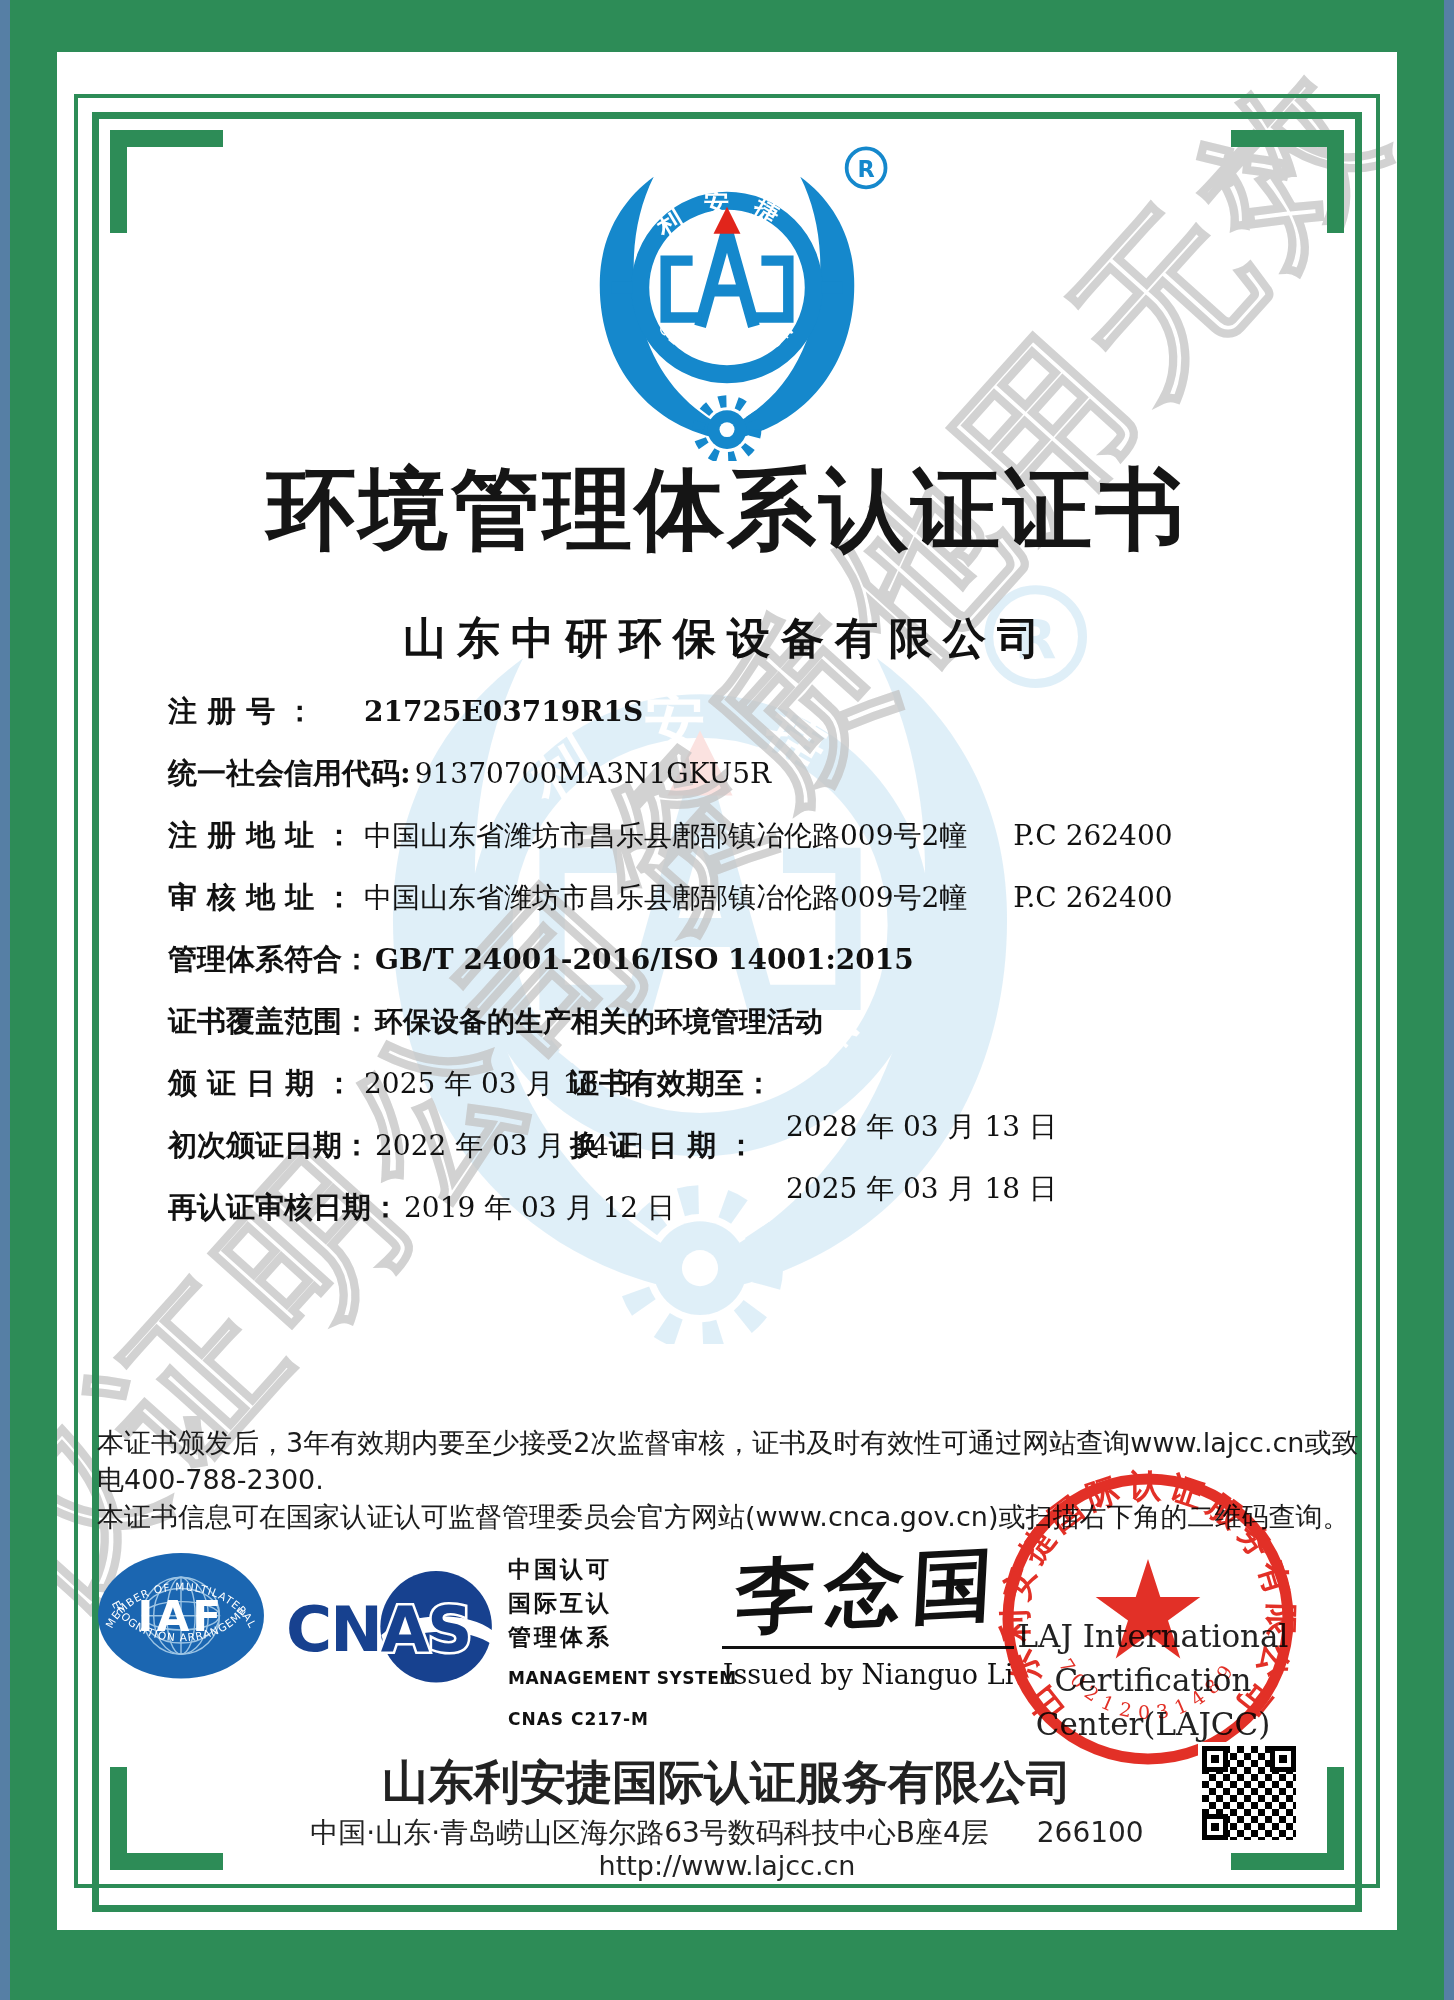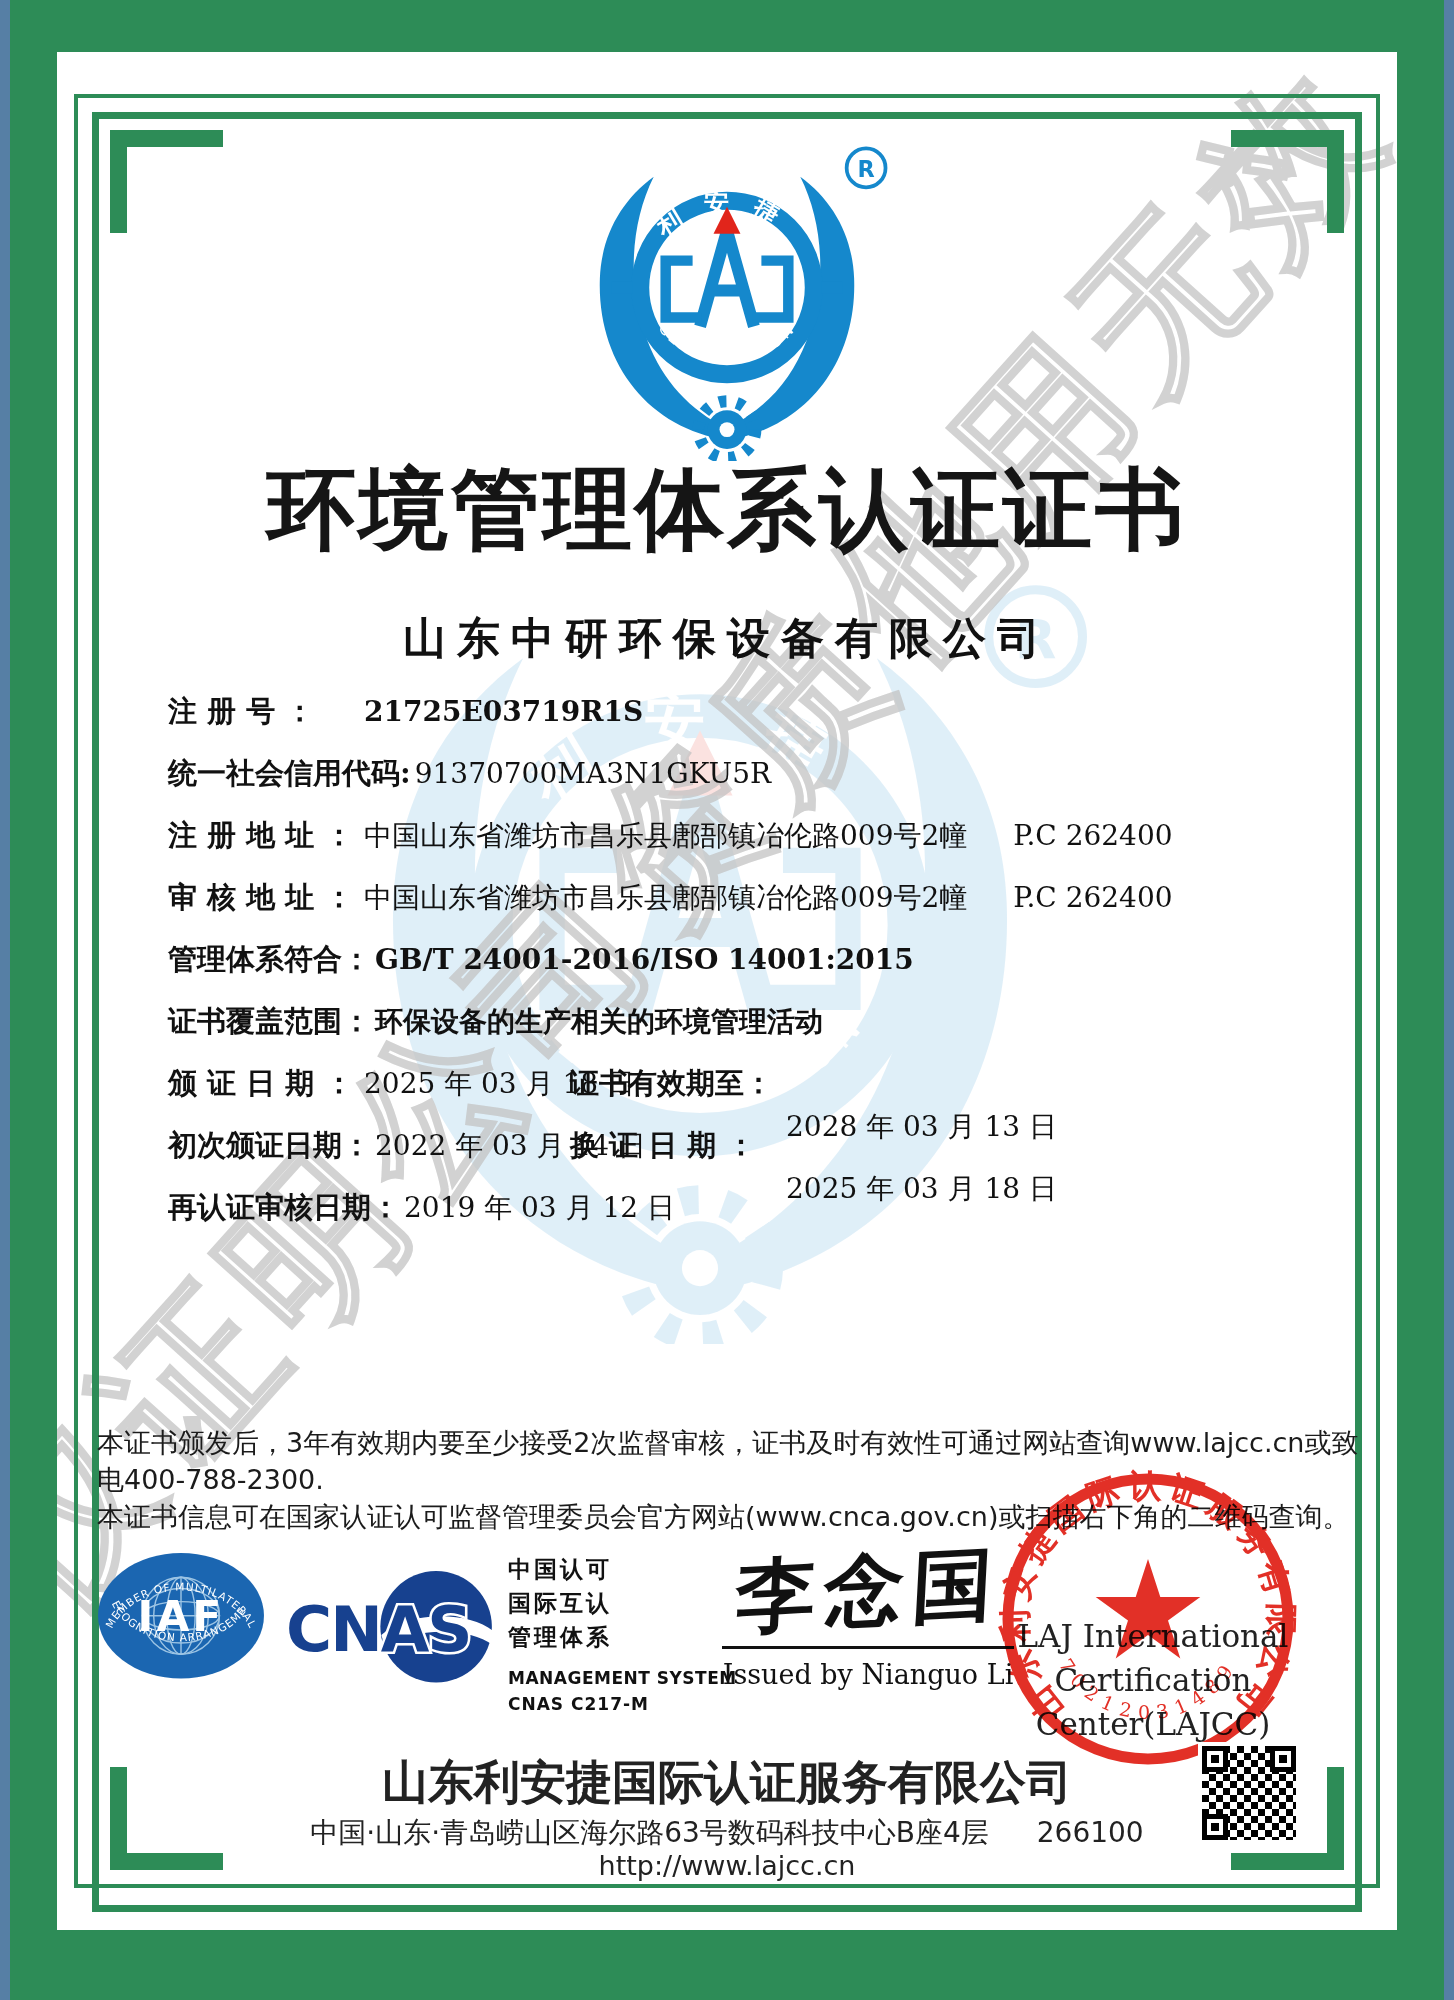--- a/index.html
+++ b/index.html
@@ -42,21 +42,21 @@
 
   .disclaimer{position:absolute;left:97px;top:1424px;width:1272px;z-index:10;
         font-family:"DejaVu Sans","Liberation Sans",sans-serif;font-size:27px;line-height:37px;color:#1b1b1b;}
 
   .iaf{position:absolute;left:95px;top:1550px;z-index:10;}
   .cnas{position:absolute;left:282px;top:1568px;z-index:10;}
   .scheme{position:absolute;left:508px;top:1552px;z-index:10;
         font-family:"DejaVu Sans","Liberation Sans",sans-serif;color:#111;}
   .scheme .cn{font-size:23px;font-weight:bold;line-height:34px;letter-spacing:3px;}
   .scheme .en{font-size:17px;font-weight:bold;margin-top:14px;letter-spacing:.5px;}
-  .scheme .code{font-size:17px;font-weight:bold;margin-top:6px;letter-spacing:1px;}
+  .scheme .code{font-size:17px;font-weight:bold;margin-top:21px;letter-spacing:1px;}
 
   .signature{position:absolute;left:718px;top:1542px;width:300px;text-align:center;z-index:10;}
   .signature .name{font-size:80px;font-weight:600;letter-spacing:8px;line-height:1.2;
         transform:skewX(-6deg) rotate(-3deg);display:inline-block;padding:0 8px 6px 8px;}
   .signature .rule{border-top:3px solid #111;margin:2px 4px 10px 4px;}
   .signature .issued{font-size:27px;color:#111;}
 
   .stamp-text{position:absolute;left:928px;top:1614px;width:450px;text-align:center;z-index:11;
         font-size:31px;color:#222;line-height:44px;}
   .stamp{position:absolute;left:993px;top:1464px;z-index:12;mix-blend-mode:multiply;opacity:.95;}

